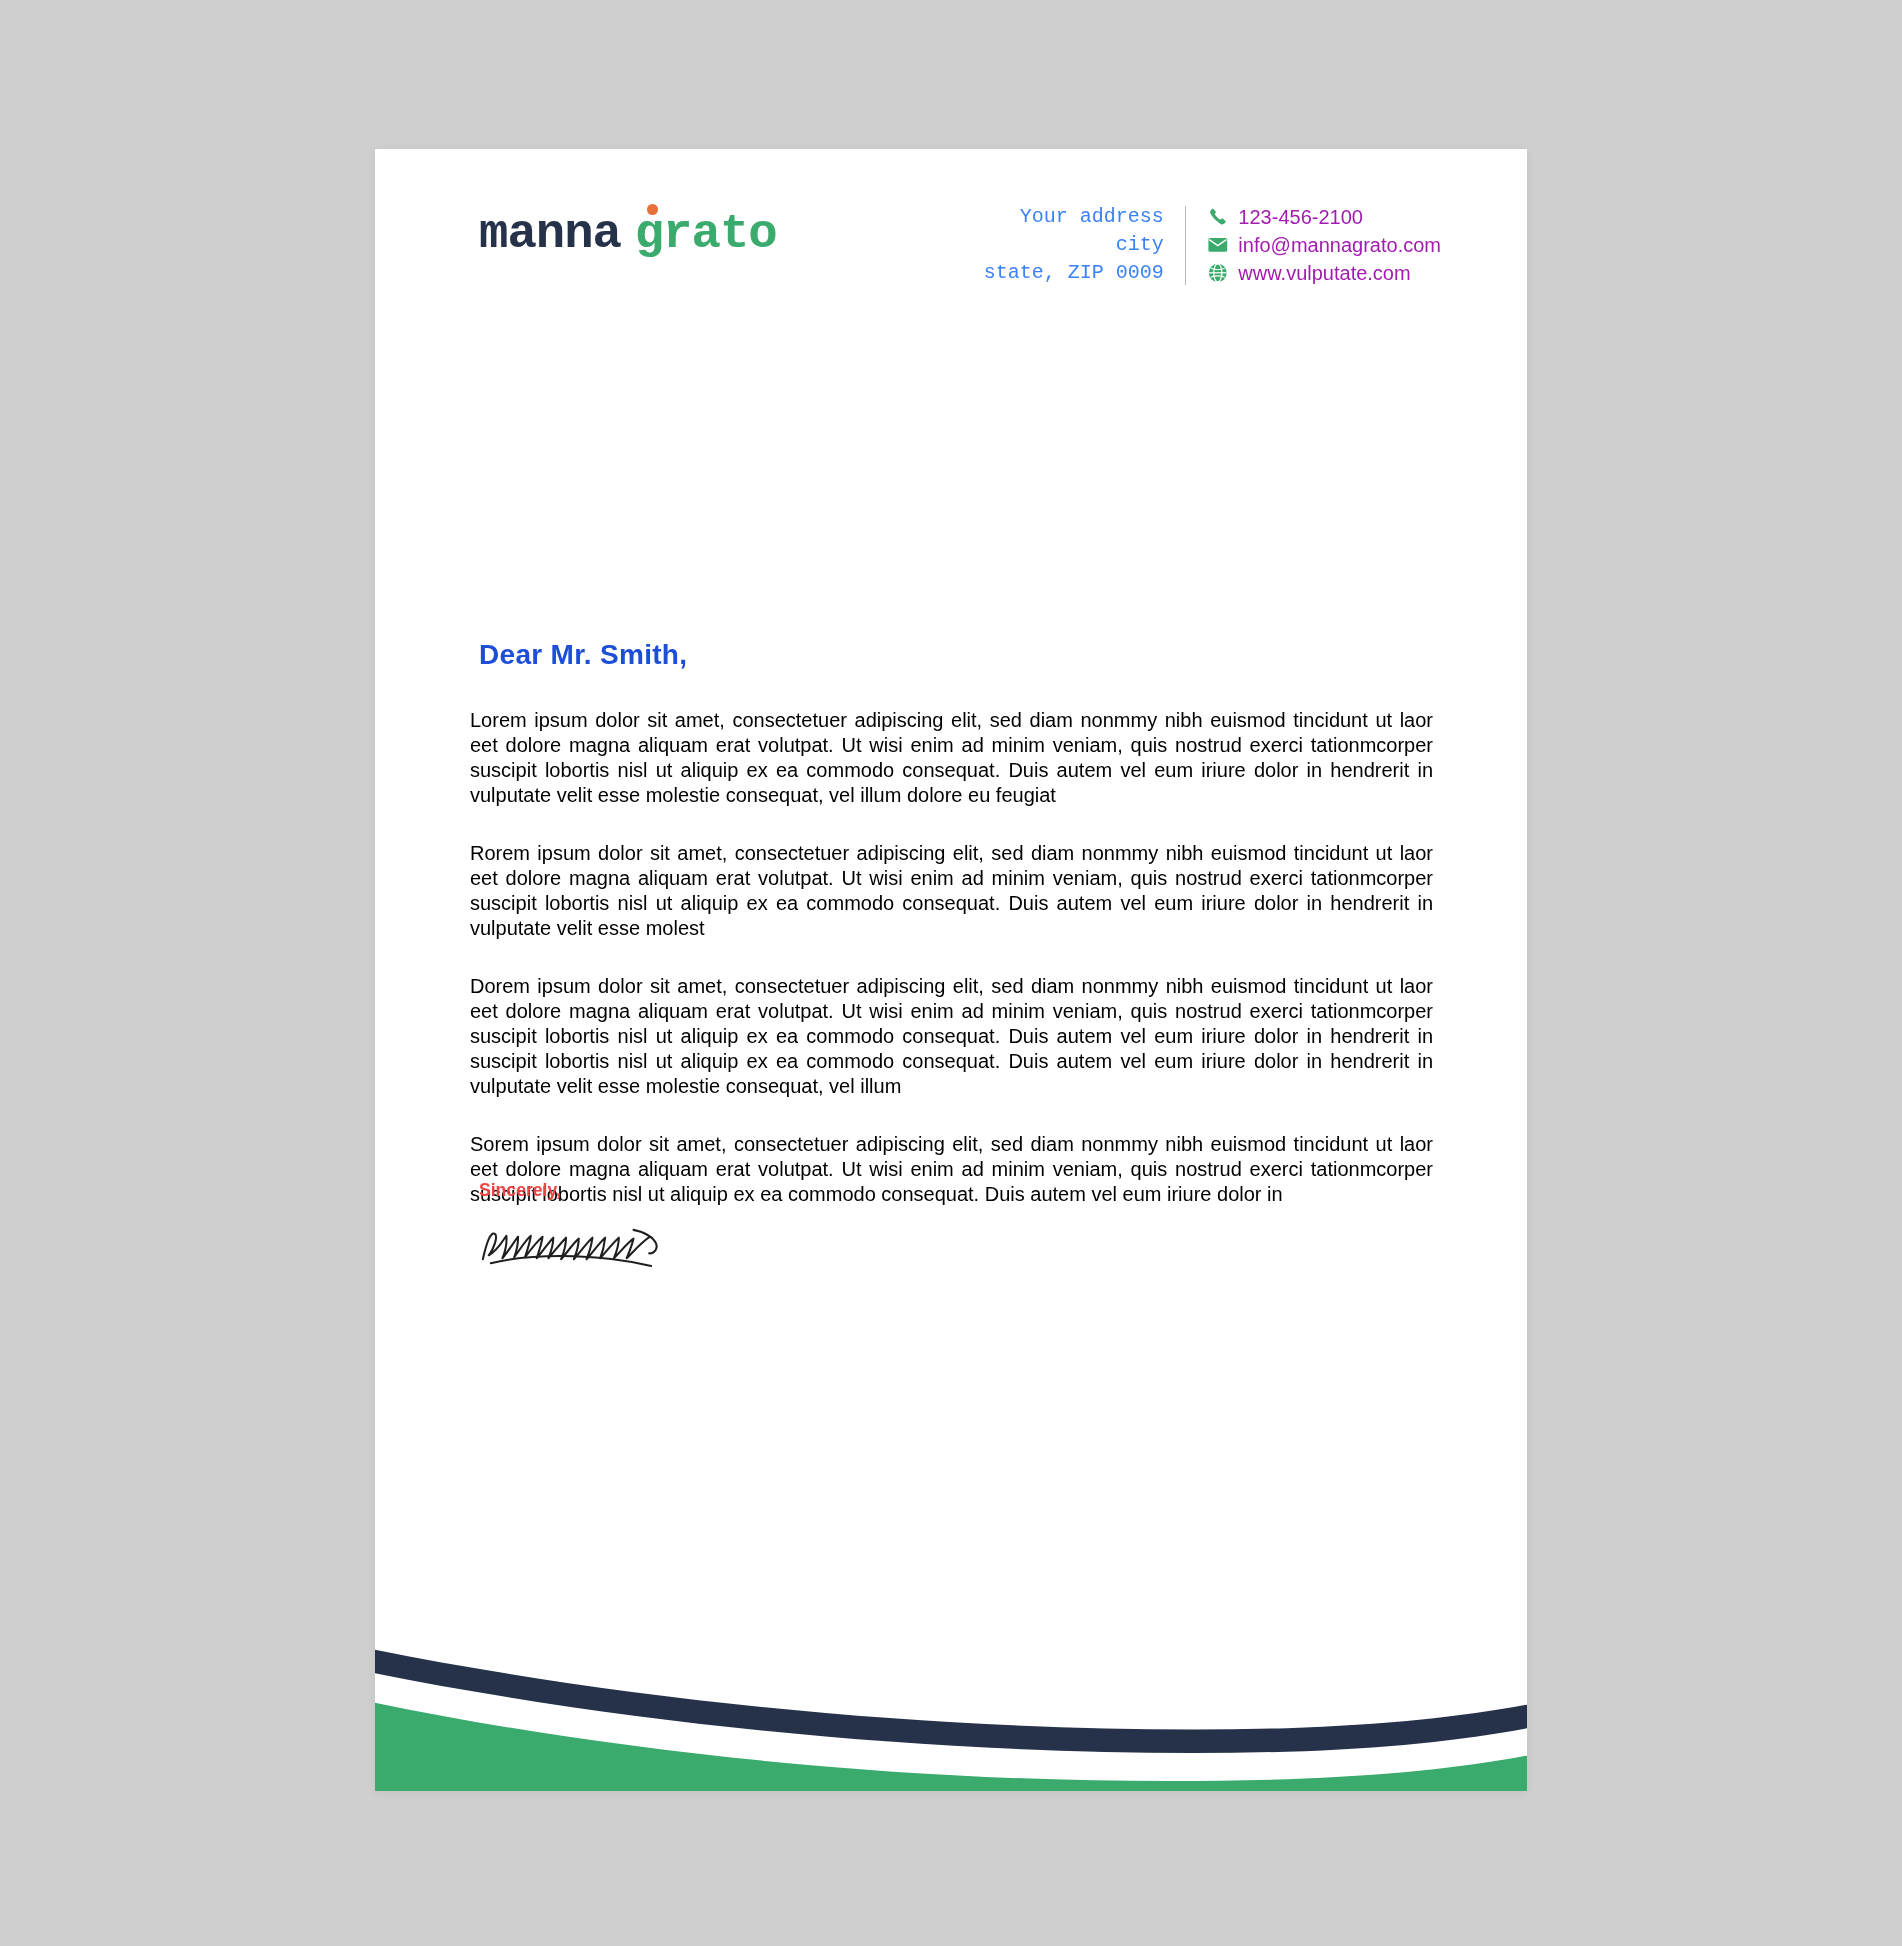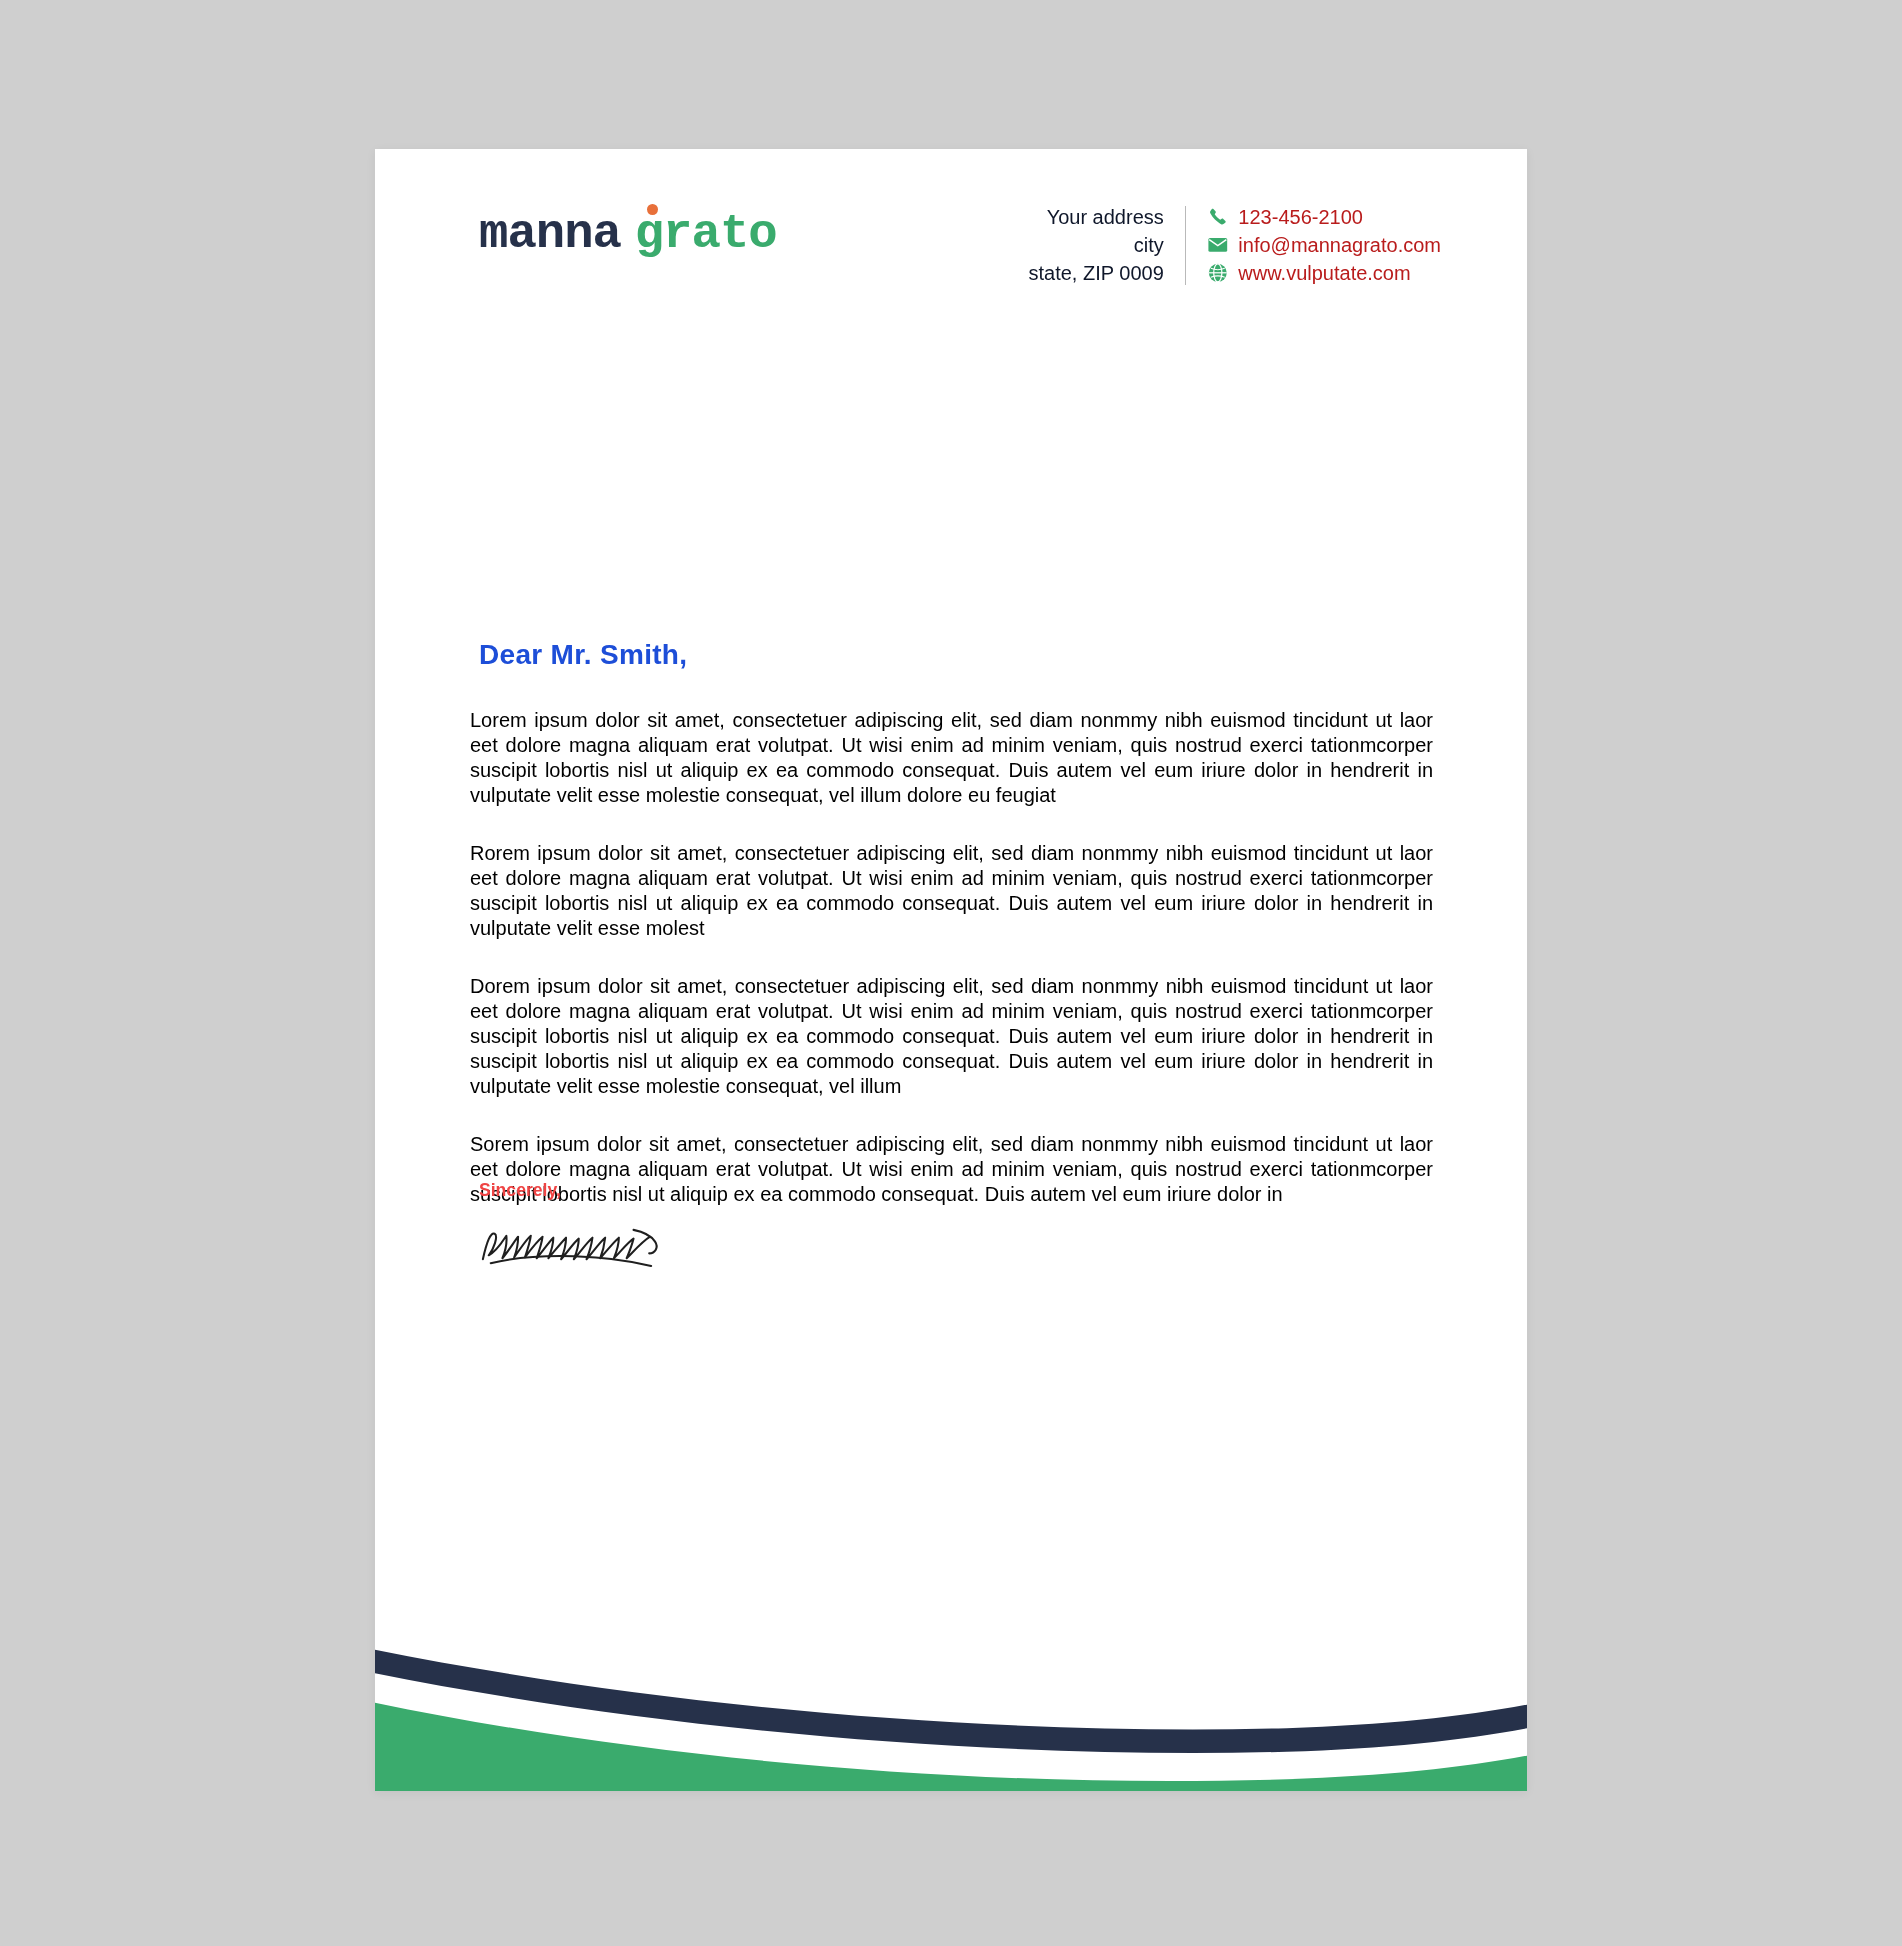--- a/index.html
+++ b/index.html
@@ -69,34 +69,35 @@
     position: absolute;
     right: 86px;
     top: 54px;
     display: flex;
     align-items: flex-start;
   }
   .addr {
     text-align: right;
     font-size: 20px;
     line-height: 28px;
-    color: #0f172a;
+    color: #3b82f6;
     padding-right: 21.6px;
+    font-family: Liberation Mono, monospace;
   }
   .divider {
     width: 1px;
     background: #b9b9b9;
     align-self: stretch;
     margin: 2.9px 0 2px 0;
   }
   .contact-lines {
     padding-left: 21.6px;
     font-size: 20px;
     line-height: 28px;
-    color: #b91c1c;
+    color: #a21caf;
   }
   .cline {
     display: flex;
     align-items: center;
     height: 28px;
     white-space: nowrap;
   }
   .cicon {
     width: 19.6px;
     height: 19.6px;

